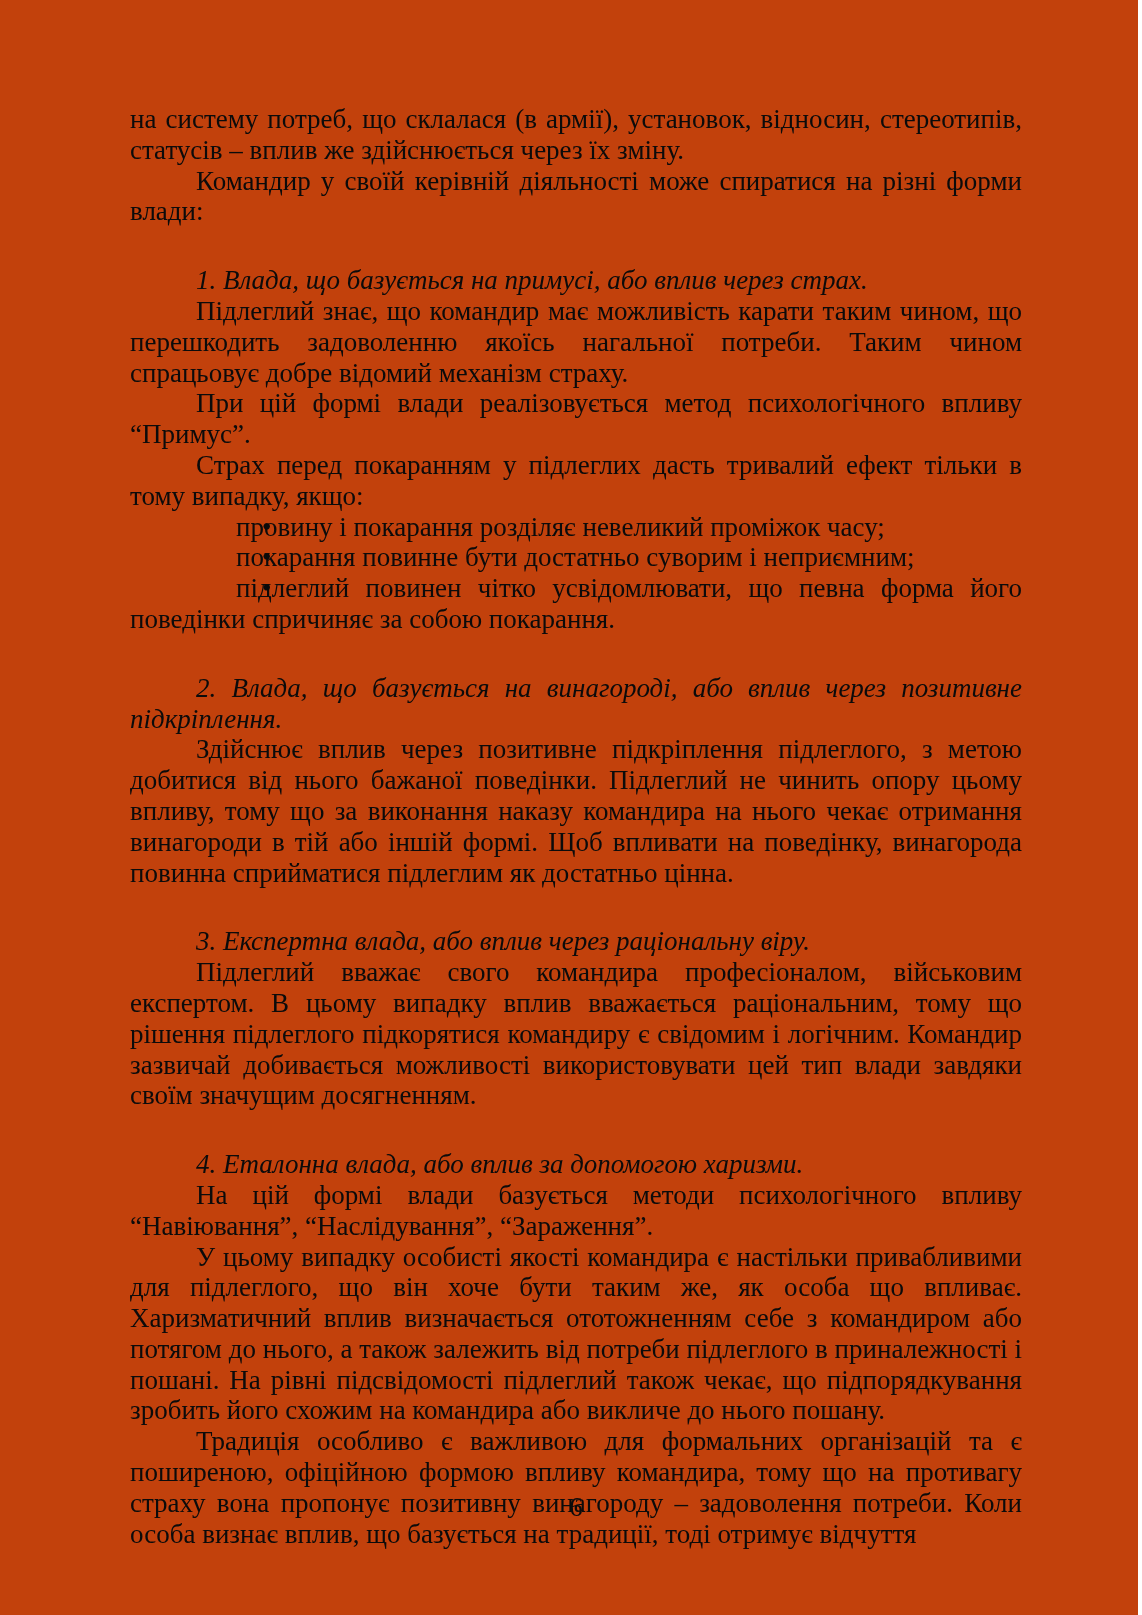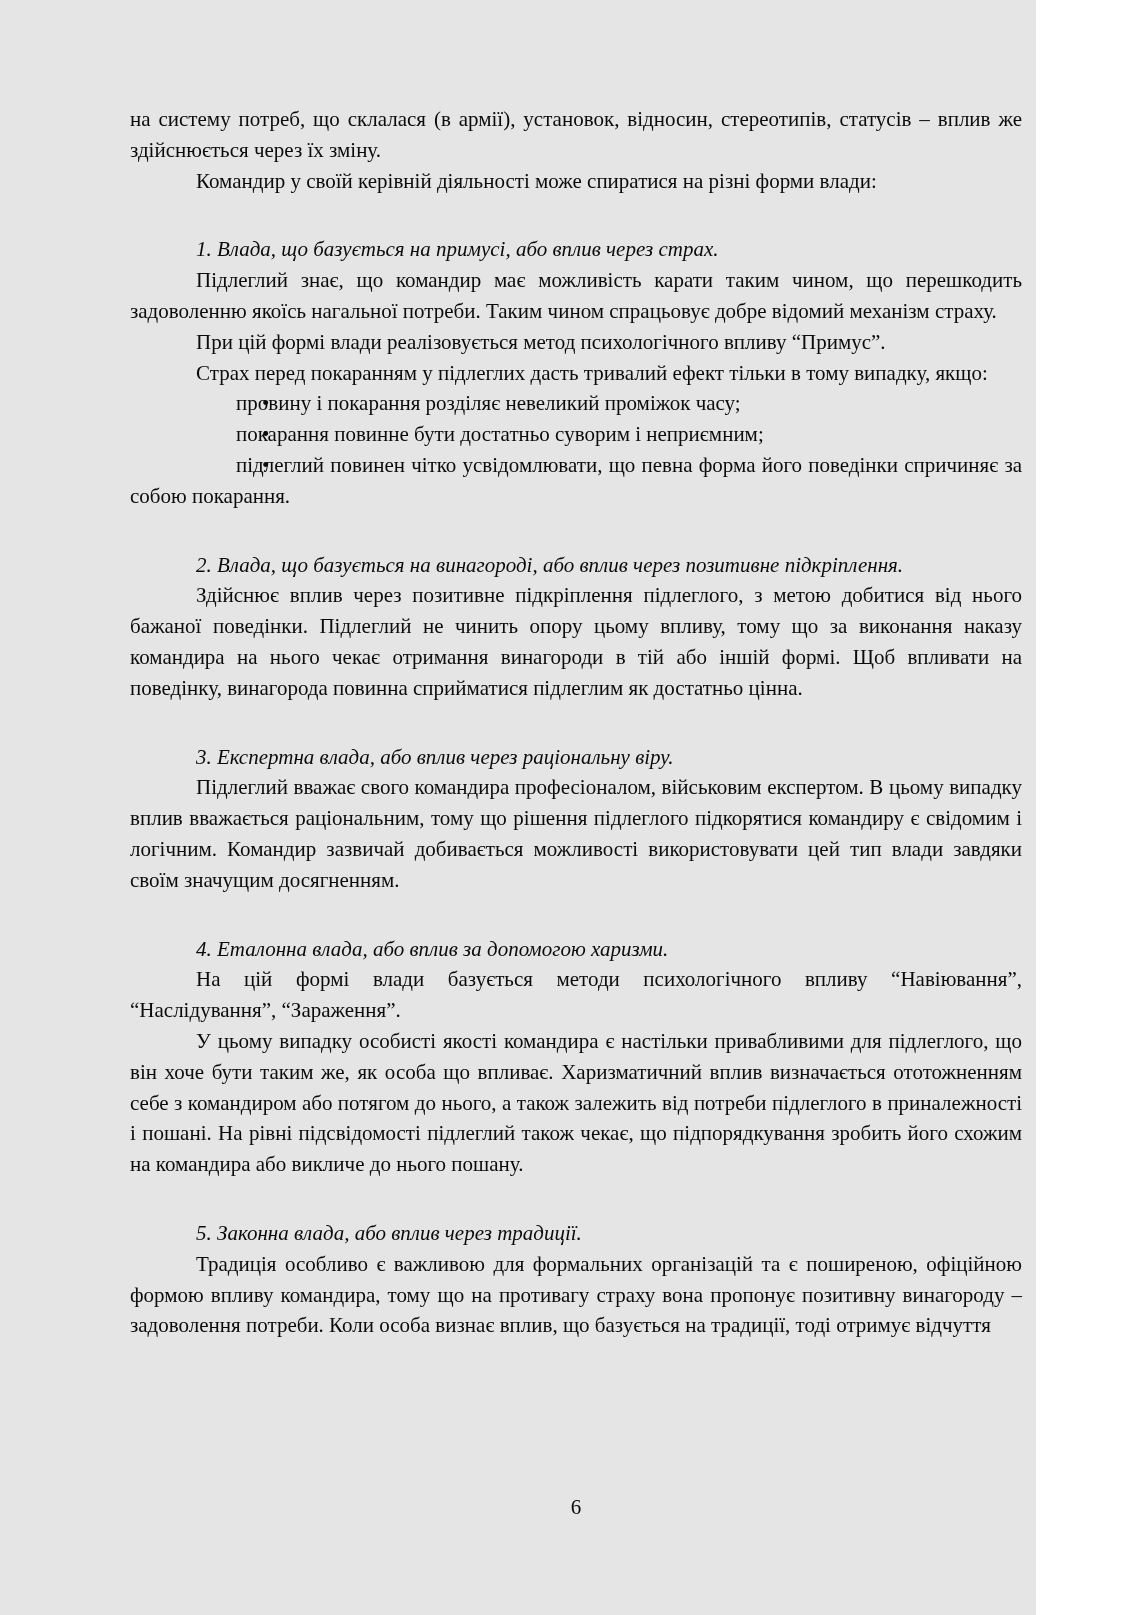--- a/index.html
+++ b/index.html
@@ -2,26 +2,26 @@
 <html lang="uk"><head>
 <meta charset="utf-8">
 <style>
   html, body {
     margin: 0;
     padding: 0;
     background: #ffffff;
   }
   .page {
     position: relative;
-    width: 1036px;
+    width: 1138px;
     height: 1615px;
-    background: #e5e5e5;
+    background: #c2410c;
     color: #0b0b0b;
     font-family: "Liberation Serif", "DejaVu Serif", serif;
-    font-size: 21px;
+    font-size: 27px;
     line-height: 30.8px;
     overflow: hidden;
   }
   .text-block {
     position: absolute;
     top: 104px;
     left: 130px;
     width: 892px;
   }
   .para {
@@ -69,19 +69,18 @@
     <p class="para heading">2. Влада, що базується на винагороді, або вплив через позитивне підкріплення.</p>
     <p class="para">Здійснює вплив через позитивне підкріплення підлеглого, з метою добитися від нього бажаної поведінки. Підлеглий не чинить опору цьому впливу, тому що за виконання наказу командира на нього чекає отримання винагороди в тій або іншій формі. Щоб впливати на поведінку, винагорода повинна сприйматися підлеглим як достатньо цінна.</p>
 
     <p class="para heading">3. Експертна влада, або вплив через раціональну віру.</p>
     <p class="para">Підлеглий вважає свого командира професіоналом, військовим експертом. В цьому випадку вплив вважається раціональним, тому що рішення підлеглого підкорятися командиру є свідомим і логічним. Командир зазвичай добивається можливості використовувати цей тип влади завдяки своїм значущим досягненням.</p>
 
     <p class="para heading">4. Еталонна влада, або вплив за допомогою харизми.</p>
     <p class="para">На цій формі влади базується методи психологічного впливу “Навіювання”, “Наслідування”, “Зараження”.</p>
     <p class="para">У цьому випадку особисті якості командира є настільки привабливими для підлеглого, що він хоче бути таким же, як особа що впливає. Харизматичний вплив визначається ототожненням себе з командиром або потягом до нього, а також залежить від потреби підлеглого в приналежності і пошані. На рівні підсвідомості підлеглий також чекає, що підпорядкування зробить його схожим на командира або викличе до нього пошану.</p>
 
-    <p class="para heading">5. Законна влада, або вплив через традиції.</p>
     <p class="para">Традиція особливо є важливою для формальних організацій та є поширеною, офіційною формою впливу командира, тому що на противагу страху вона пропонує позитивну винагороду – задоволення потреби. Коли особа визнає вплив, що базується на традиції, тоді отримує відчуття</p>
 
   </div>
 
   <div class="page-number">6</div>
 </div>
 
 </body></html>

